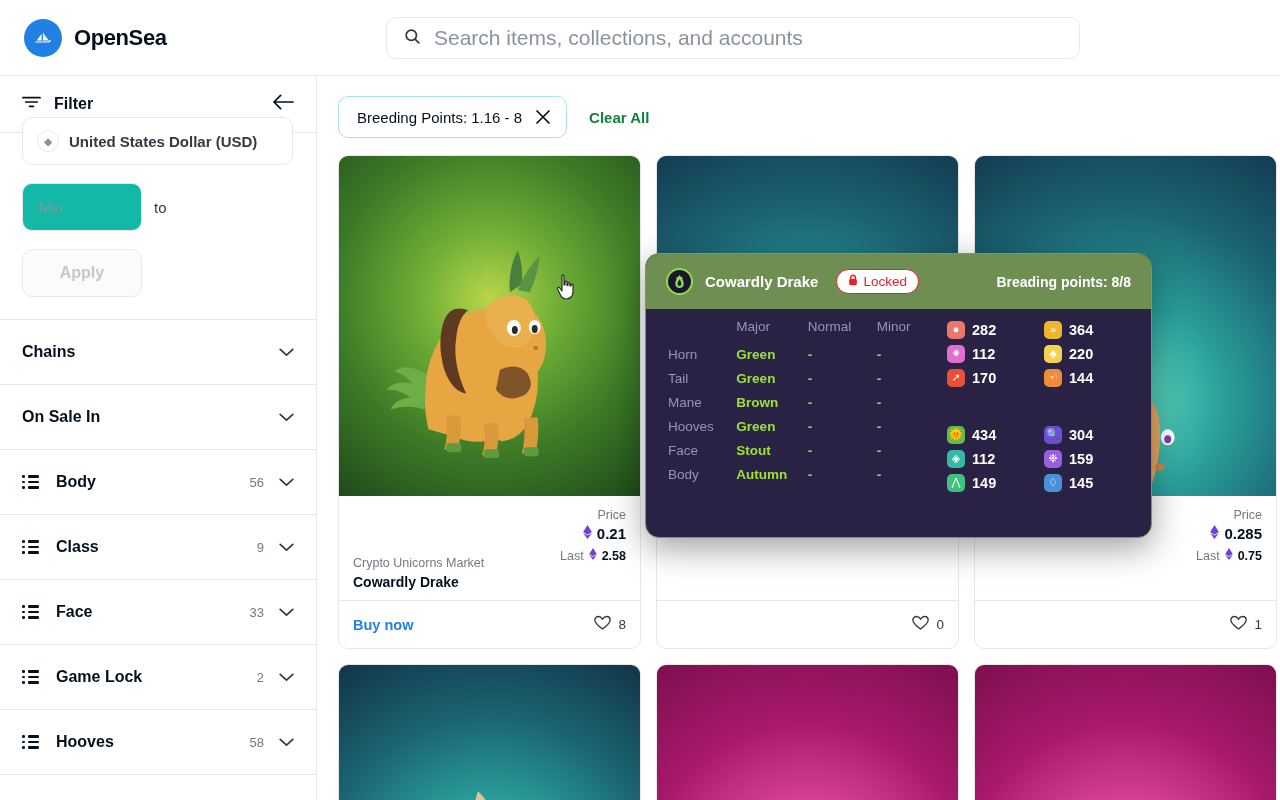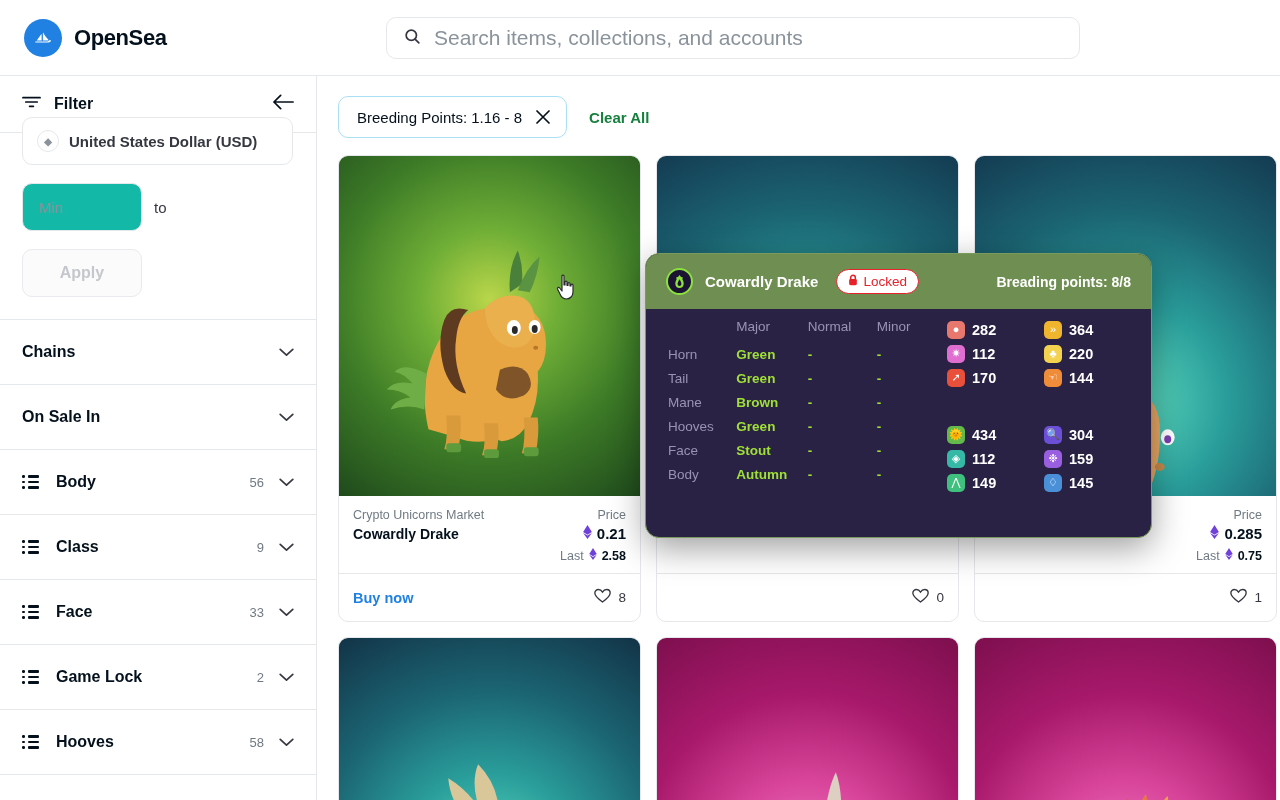--- a/index.html
+++ b/index.html
@@ -138,21 +138,21 @@
     gap: 15px; padding: 17px 0 0 21px;
   }
   .card {
     border: 1px solid #e5e8eb; border-radius: 10px;
     background: #fff; overflow: hidden;
     display: flex; flex-direction: column;
   }
   .card-img { height: 340px; width: 100%; position: relative; }
   .card-body { padding: 12px 14px 10px; flex: 1; }
   .card-row { display: flex; justify-content: space-between; align-items: flex-start; }
-  .card-collection { font-size: 12.5px; color: #707a83; }
+  .card-collection { font-size: 12.5px; color: #707a83; margin-top: 48px; }
   .card-title { font-size: 14px; font-weight: 700; color: #04111d; margin-top: 4px; }
   .price-label { font-size: 12.5px; color: #707a83; text-align: right; }
   .price-value { font-size: 15px; font-weight: 700; color: #04111d; margin-top: 3px; display: flex; align-items: center; gap: 5px; justify-content: flex-end; }
   .last-row { font-size: 12.5px; color: #707a83; margin-top: 6px; display: flex; align-items: center; gap: 5px; justify-content: flex-end; }
   .last-val { font-weight: 700; color: #04111d; }
   .card-foot {
     border-top: 1px solid #e5e8eb; height: 48px;
     display: flex; align-items: center; justify-content: space-between;
     padding: 0 14px;
   }

